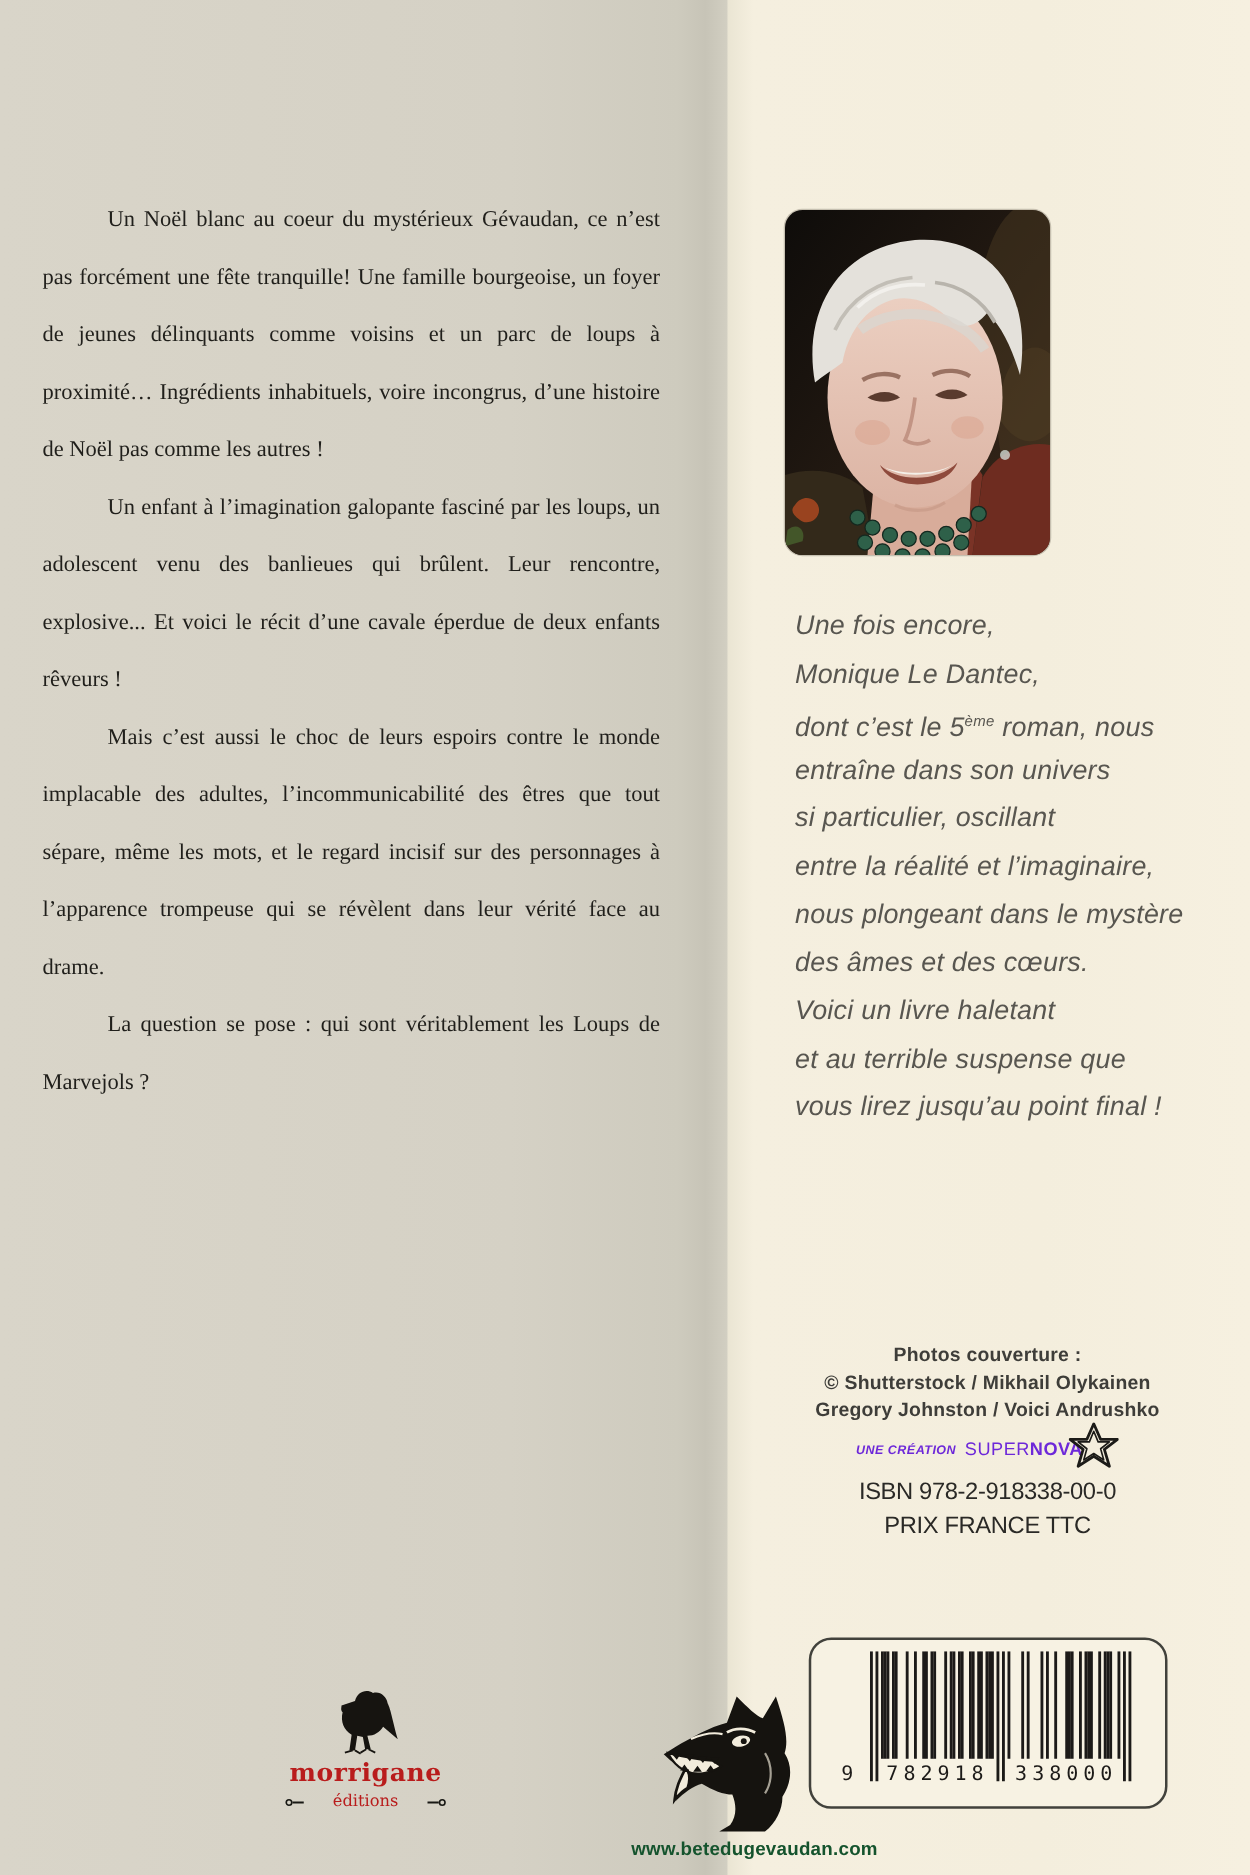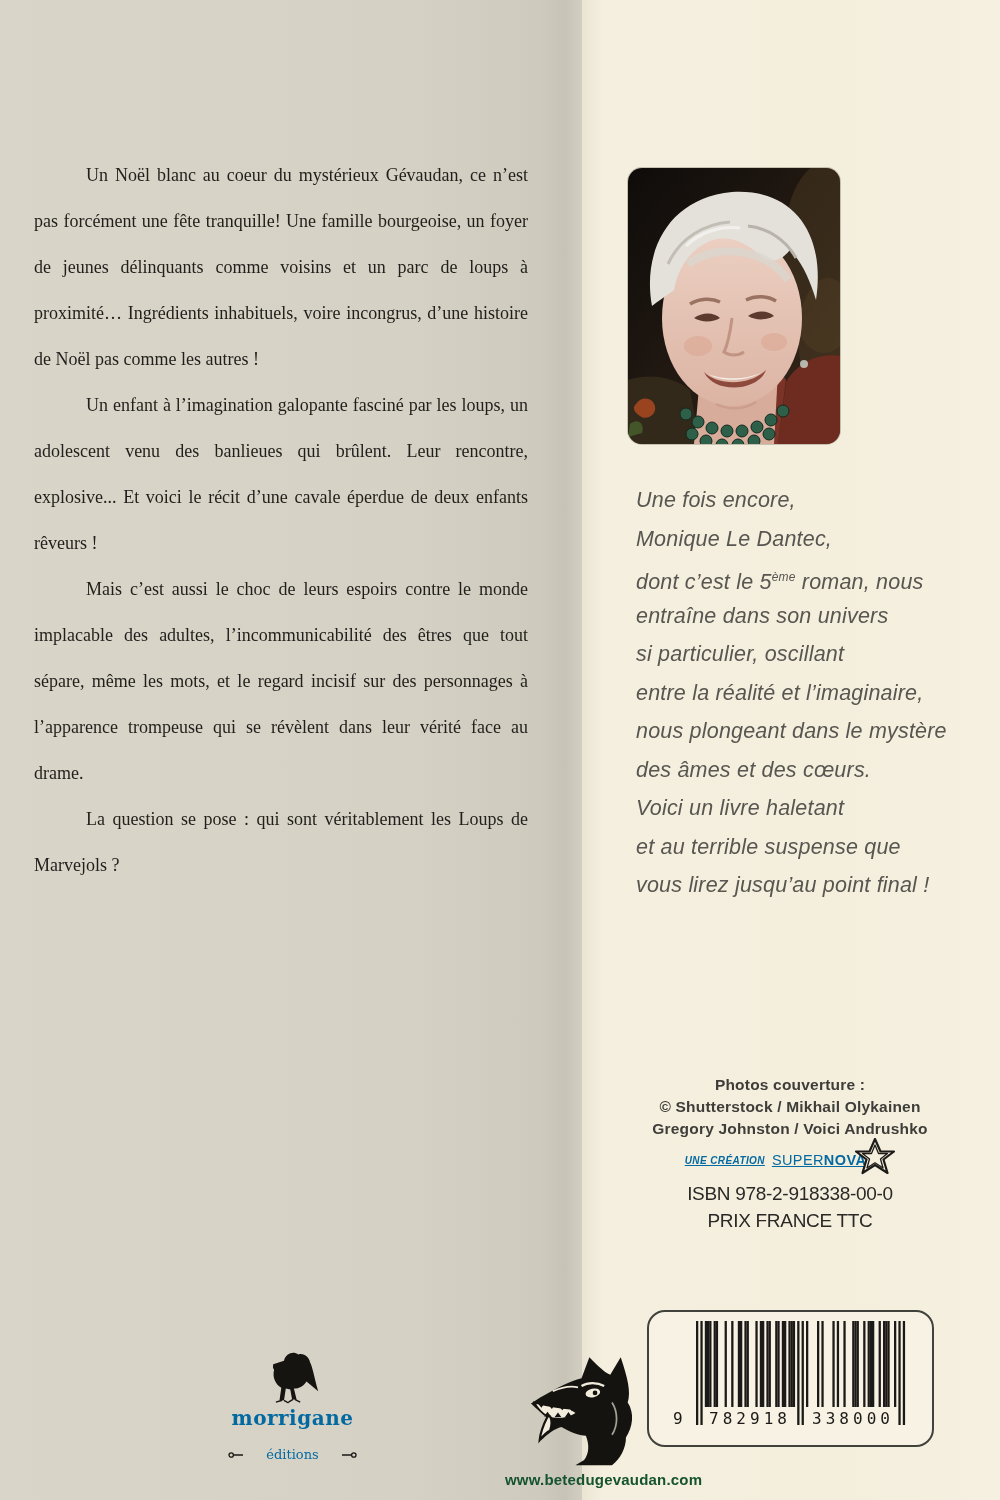--- a/index.html
+++ b/index.html
@@ -25,21 +25,21 @@
       font-style:italic;font-size:21.5px;color:#585650;letter-spacing:.2px;}
   .quote .ql{height:38.5px;line-height:38.5px;white-space:nowrap;}
   .quote sup{font-size:12px;font-style:italic;}
 
   
   .credits{position:absolute;left:602px;top:1074px;width:376px;text-align:center;
       font-size:15.5px;font-weight:bold;color:#3e3d39;line-height:22px;letter-spacing:.2px;}
 
   
   .creation{position:absolute;left:602px;top:1136px;width:376px;height:48px;
-      display:flex;justify-content:center;align-items:center;color:#0369a1;text-decoration:underline;}
+      display:flex;justify-content:center;align-items:center;color:#6d28d9;}
   .creation .une{font-style:italic;font-size:10px;font-weight:bold;letter-spacing:.4px;margin-right:7px;}
   .creation .sn{font-size:14.5px;letter-spacing:.4px;}
   .creation .sn b{font-weight:bold;}
   .creation svg{margin-left:-11px;margin-top:-4px;}
 
   
   .isbnblock{position:absolute;left:602px;top:1180px;width:376px;text-align:center;
       font-weight:normal;color:#2a2926;font-size:19px;line-height:27px;letter-spacing:-.3px;}
   .isbnblock .price{font-size:33px;margin-top:7px;letter-spacing:.5px;}
 
@@ -47,24 +47,24 @@
   .barcode{position:absolute;left:647px;top:1310px;width:283px;height:133px;
       background:#f7f2e3;border:2.5px solid #42423c;border-radius:18px;}
   .barcode svg.bars{position:absolute;left:47px;top:9px;}
   .bdigit{position:absolute;top:97px;font-family:"DejaVu Sans Mono",monospace;
       font-size:16px;color:#1c1a18;}
   .bdigit.d9{left:24px;}
   .bdigit.g1{left:56px;width:90px;text-align:center;letter-spacing:4px;}
   .bdigit.g2{left:159px;width:90px;text-align:center;letter-spacing:4px;}
 
   
-  .morrigane{position:absolute;left:210px;top:1348px;width:165px;text-align:center;color:#0369a1;}
+  .morrigane{position:absolute;left:210px;top:1348px;width:165px;text-align:center;color:#b91c1c;}
   .morrigane svg{display:block;margin:0 auto;}
   .mname{font-family:"DejaVu Serif",serif;font-weight:bold;font-size:20px;letter-spacing:.5px;margin-top:2px;}
-  .meds{font-family:"DejaVu Serif",serif;font-size:13px;margin-top:17px;
+  .meds{font-family:"DejaVu Serif",serif;font-size:13px;margin-top:4px;
       display:flex;align-items:center;justify-content:center;gap:4px;}
 
   
   .wolf{position:absolute;left:505px;top:1340px;width:160px;text-align:center;}
   .wolf svg{display:block;margin:12px auto 0;}
   .wurl{font-size:15px;font-weight:bold;color:#14532d;margin-top:4px;letter-spacing:.2px;}
 </style>
 </head>
 <body>
 

